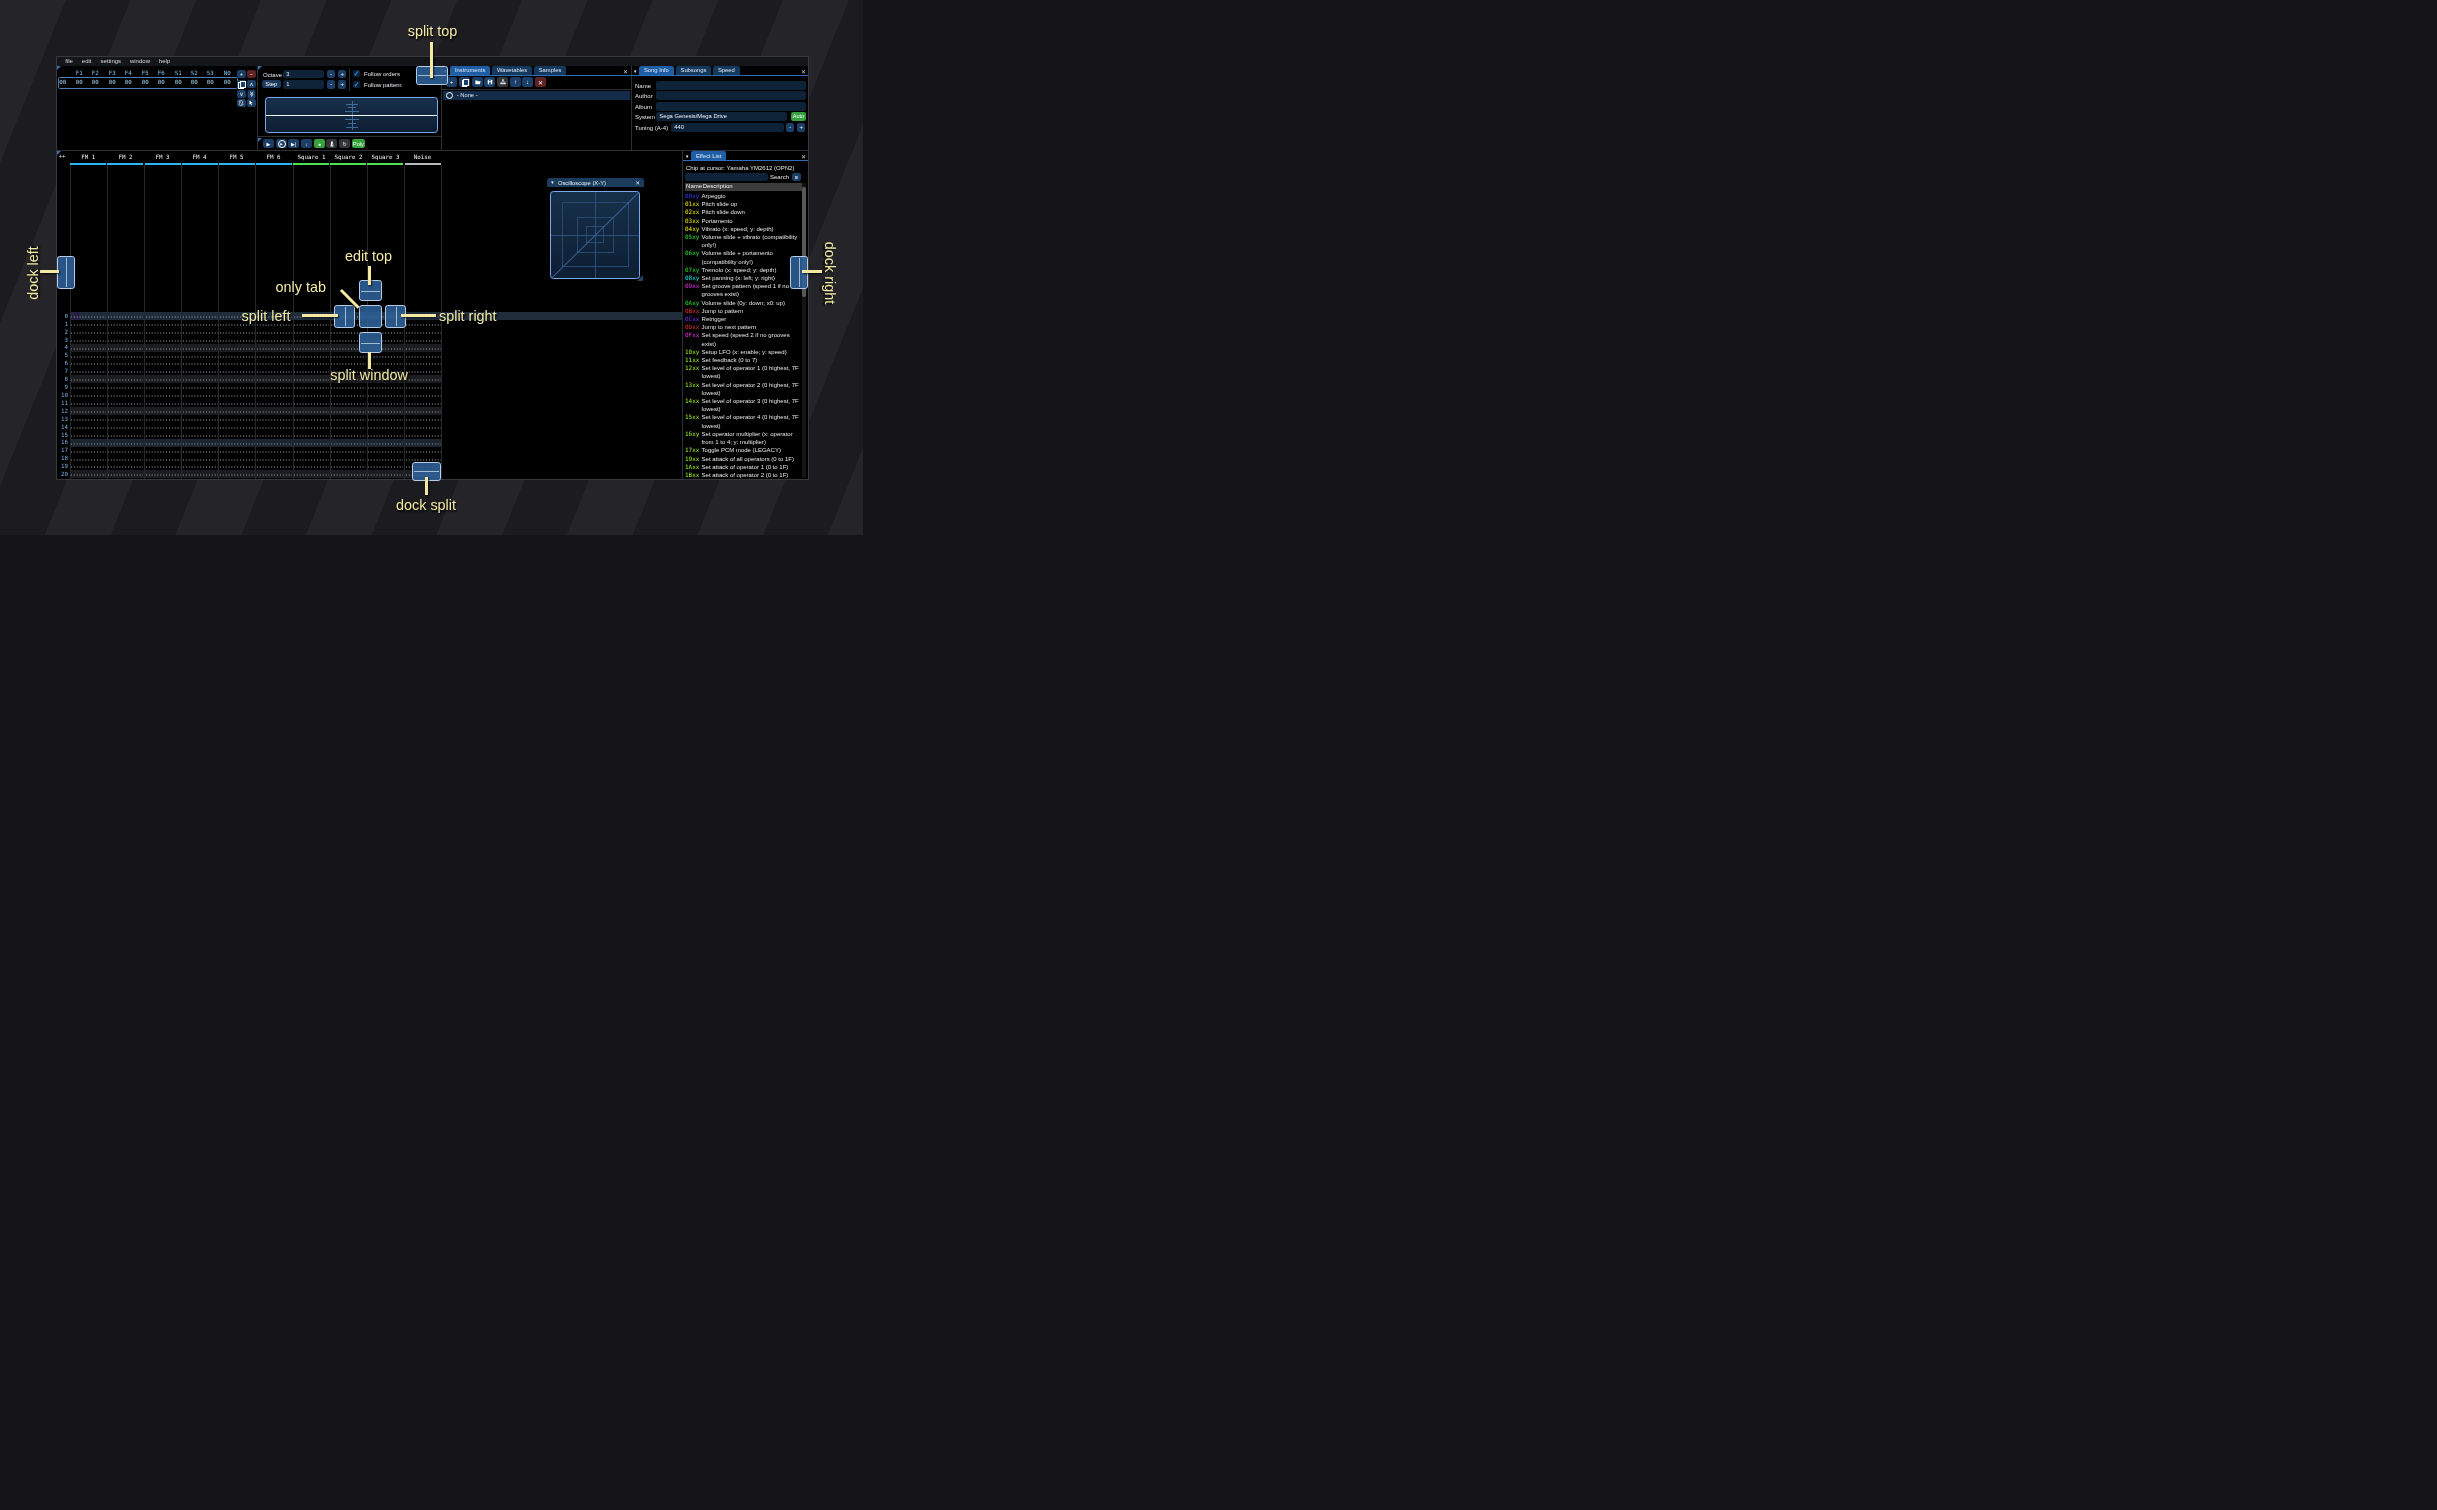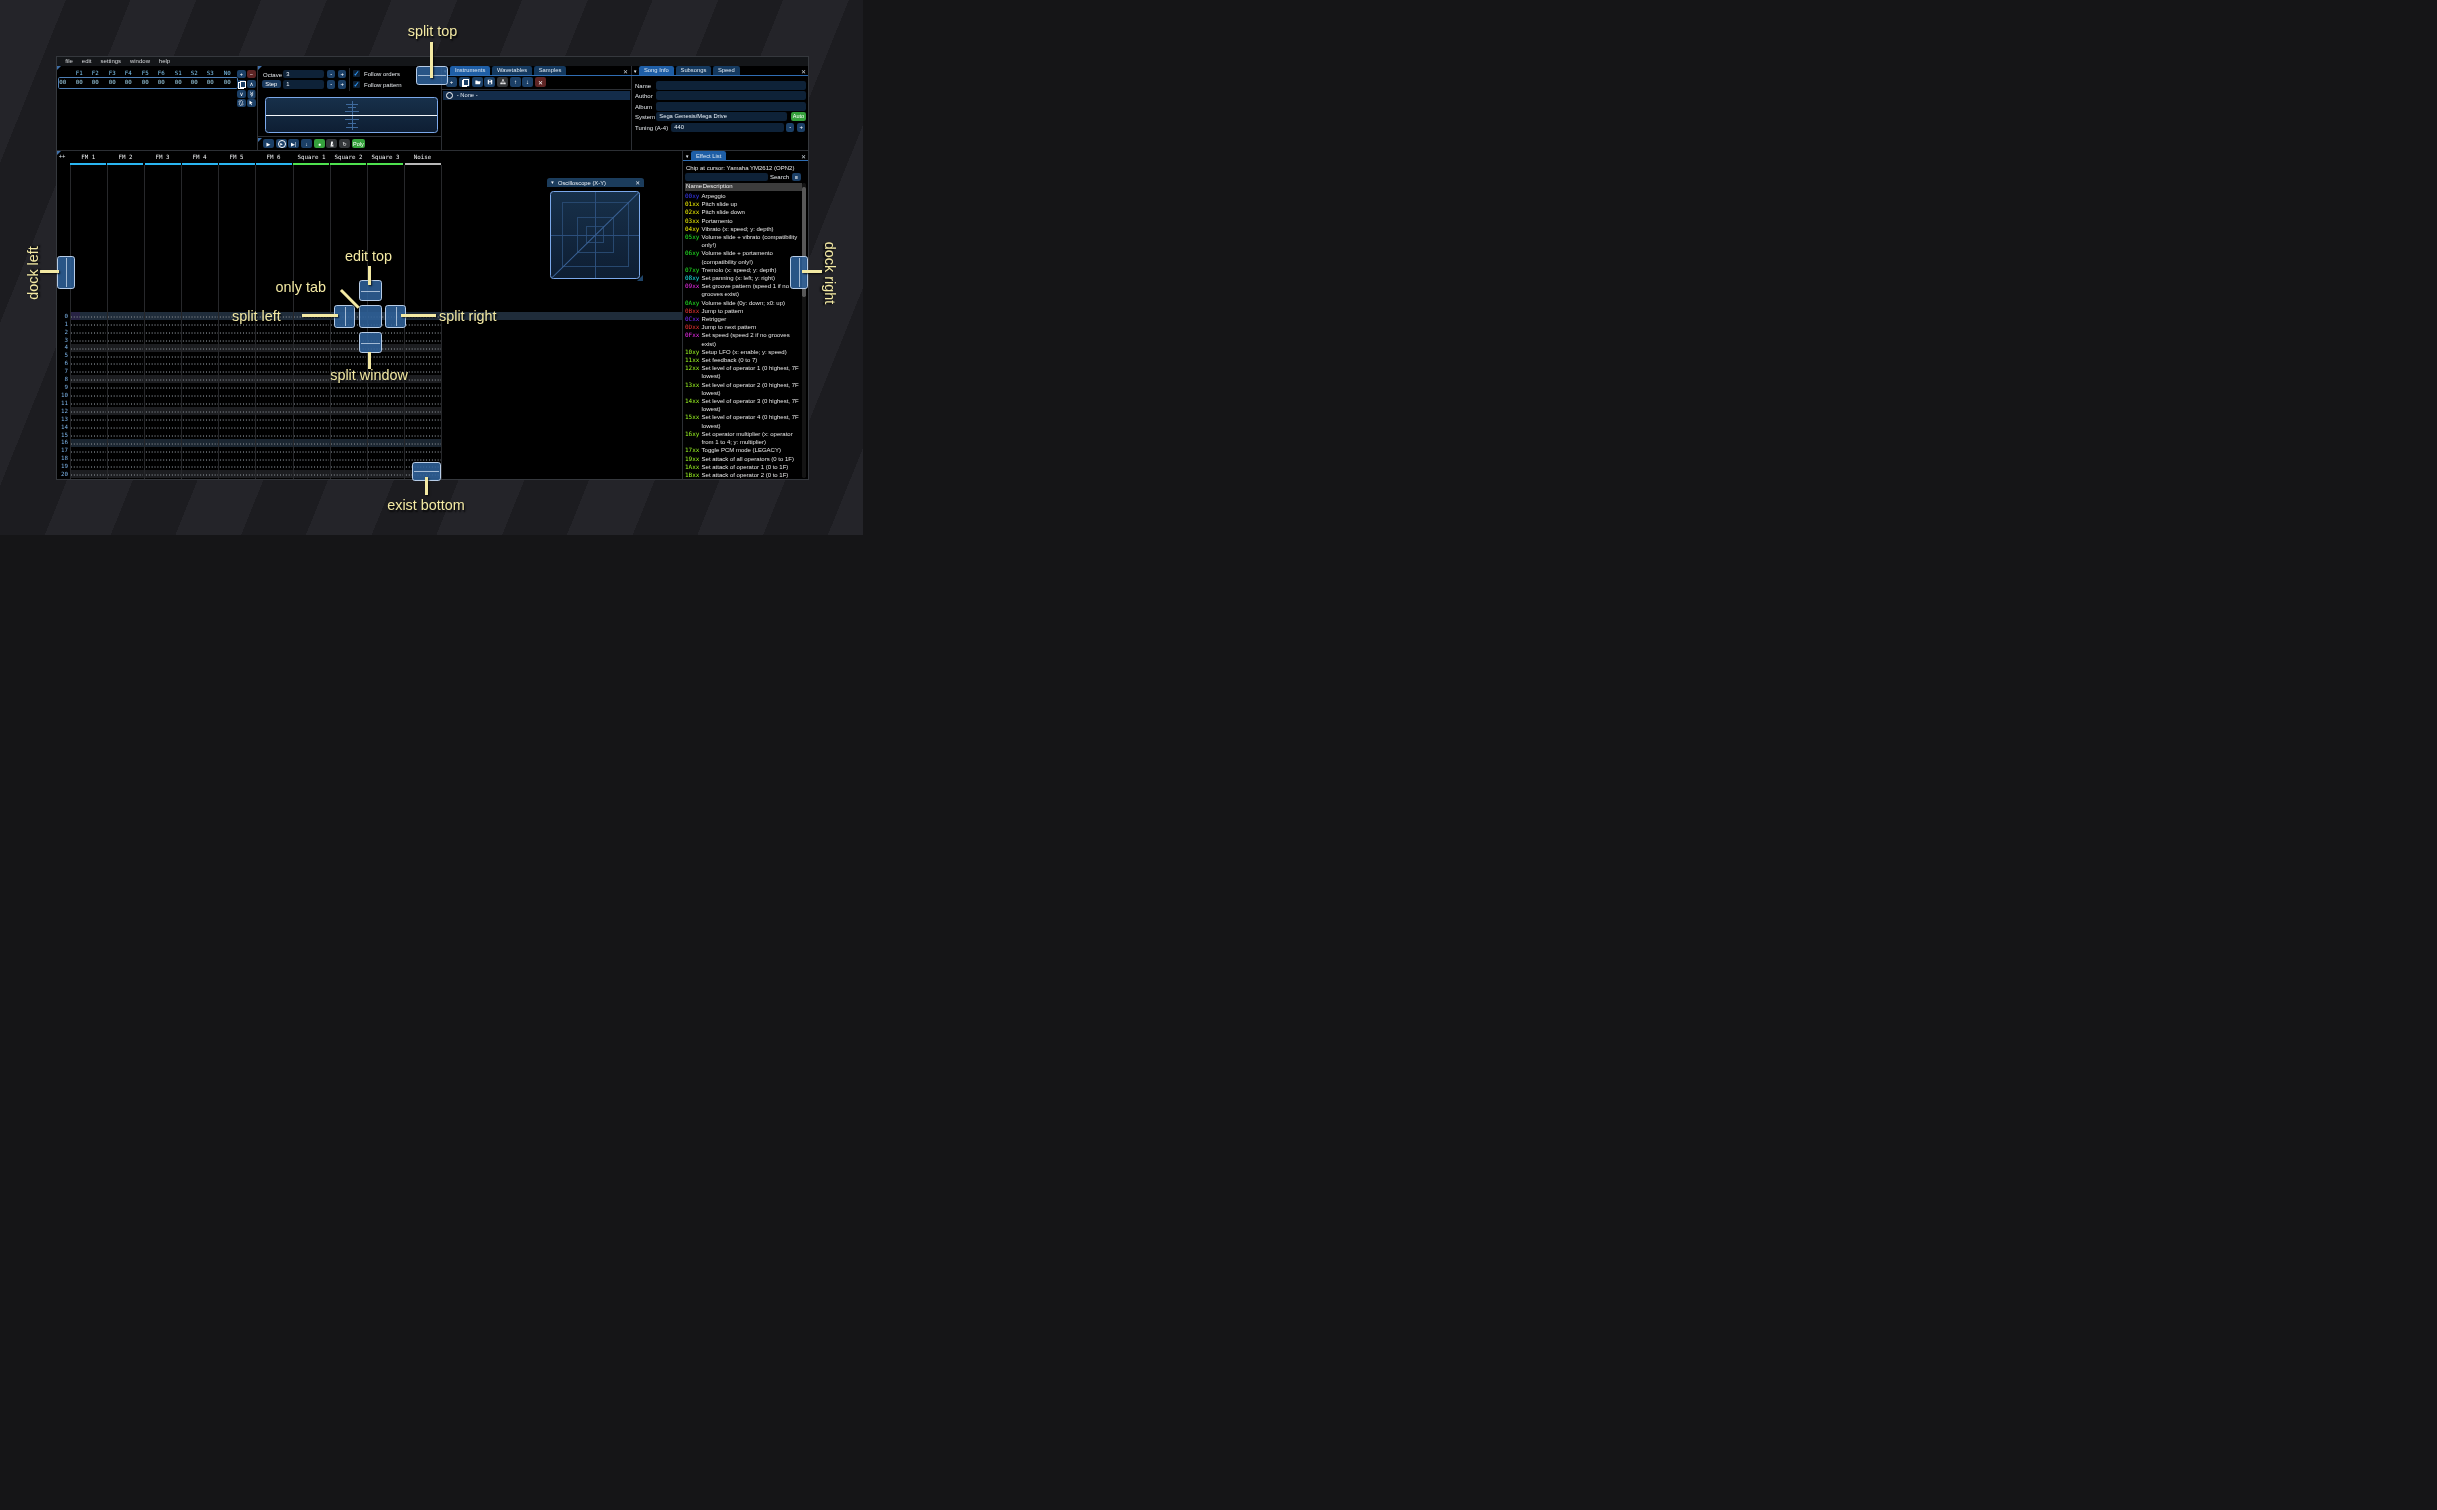--- a/index.html
+++ b/index.html
@@ -709,22 +709,22 @@
   <div class="guide" style="left:425px;top:477px;width:2.8px;height:18px"></div>
   <div class="guide" style="left:40px;top:270px;width:19px;height:2.8px"></div>
   <div class="guide" style="left:802px;top:270px;width:20.4px;height:2.8px"></div>
   <div class="guide" style="left:368px;top:266px;width:2.8px;height:19.3px"></div>
   <div class="guide" style="left:368px;top:352px;width:2.8px;height:17px"></div>
   <div class="guide" style="left:302px;top:314px;width:36px;height:2.8px"></div>
   <div class="guide" style="left:401px;top:314px;width:35px;height:2.8px"></div>
   <div class="guide" style="left:342px;top:289px;width:25.4px;height:2.8px;transform:rotate(45deg);transform-origin:0 0;"></div>
 
   <div class="dock-label" style="left:394px;top:23px;width:77px;text-align:center">split top</div>
-  <div class="dock-label" style="left:383px;top:497px;width:86px;text-align:center">exist bottom</div>
+  <div class="dock-label" style="left:383px;top:497px;width:86px;text-align:center">dock split</div>
   <div class="dock-label" style="left:-10px;top:265px;width:86px;text-align:center;transform:rotate(-90deg)">dock left</div>
   <div class="dock-label" style="left:786px;top:265px;width:88px;text-align:center;transform:rotate(90deg)">dock right</div>
   <div class="dock-label" style="left:330px;top:248px;width:77px;text-align:center">edit top</div>
   <div class="dock-label" style="left:326px;top:367px;width:86px;text-align:center">split window</div>
-  <div class="dock-label" style="left:232px;top:308px;width:68px;text-align:left">split left</div>
+  <div class="dock-label" style="left:232px;top:308px;width:68px;text-align:center">split left</div>
   <div class="dock-label" style="left:439px;top:308px;width:83px">split right</div>
   <div class="dock-label" style="left:251px;top:279px;width:75px;text-align:right">only tab</div>
 </div>
 
 
 </body></html>

